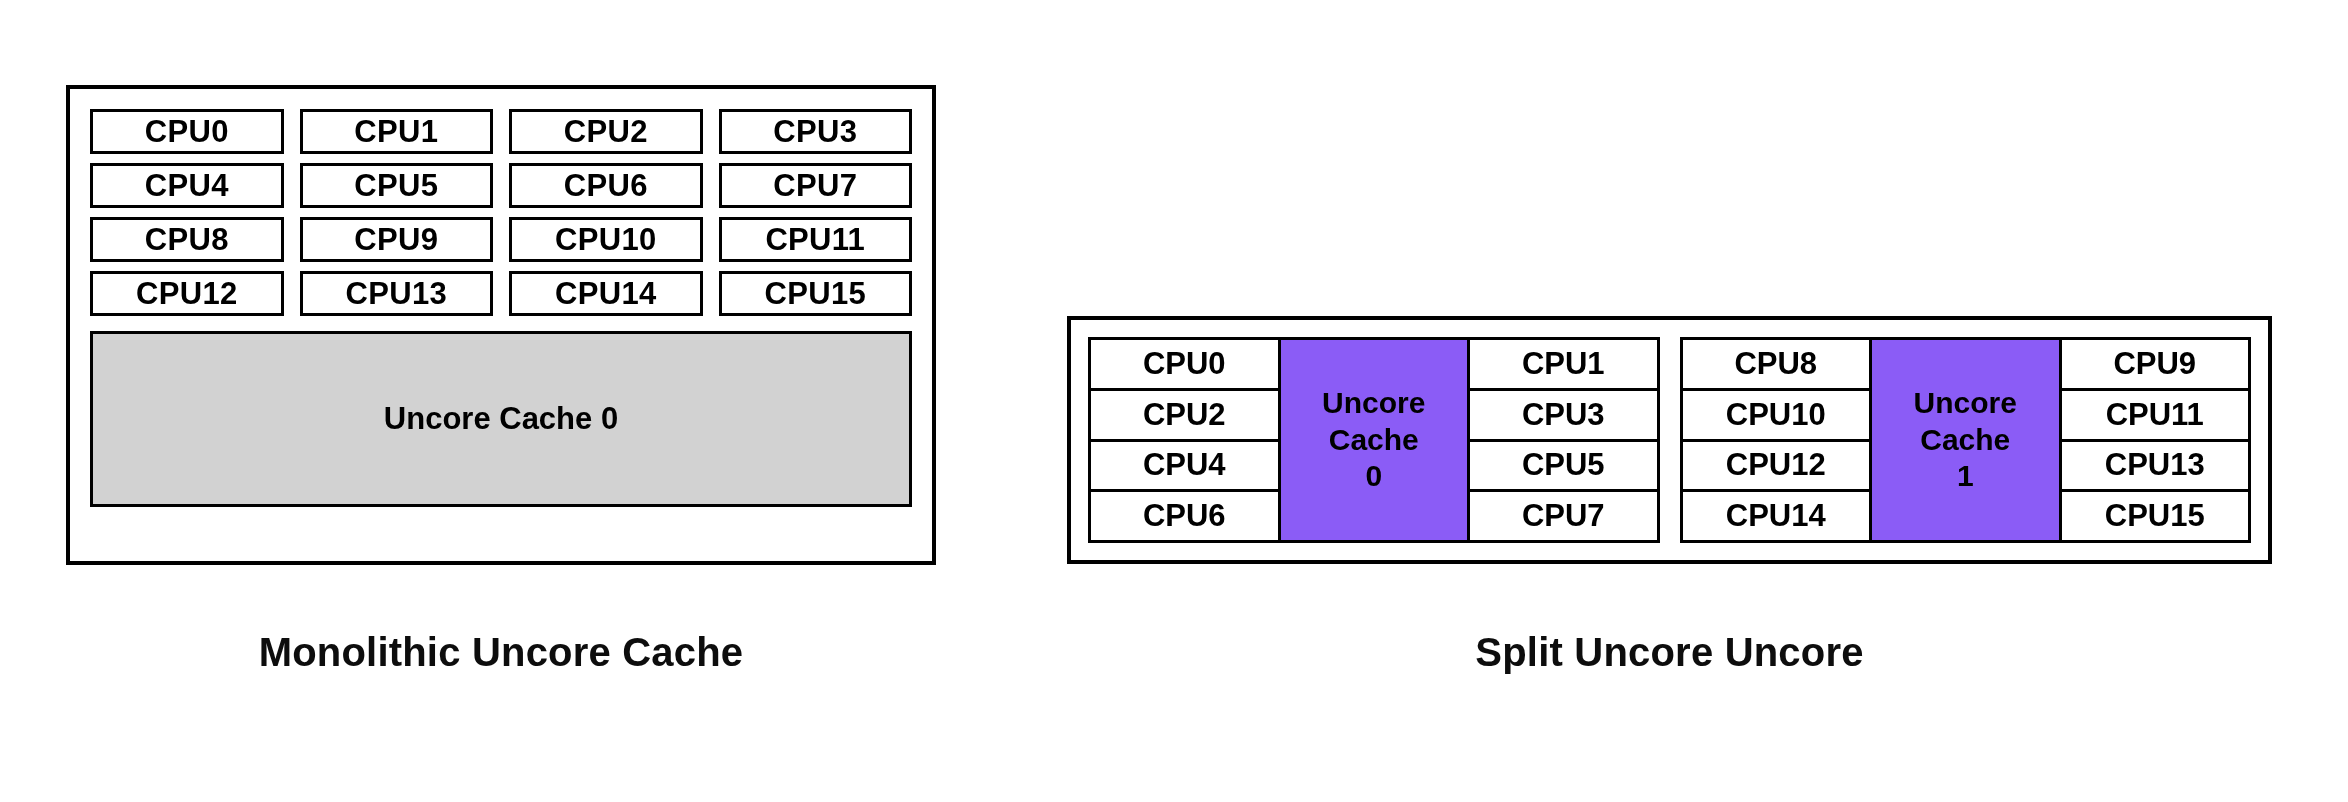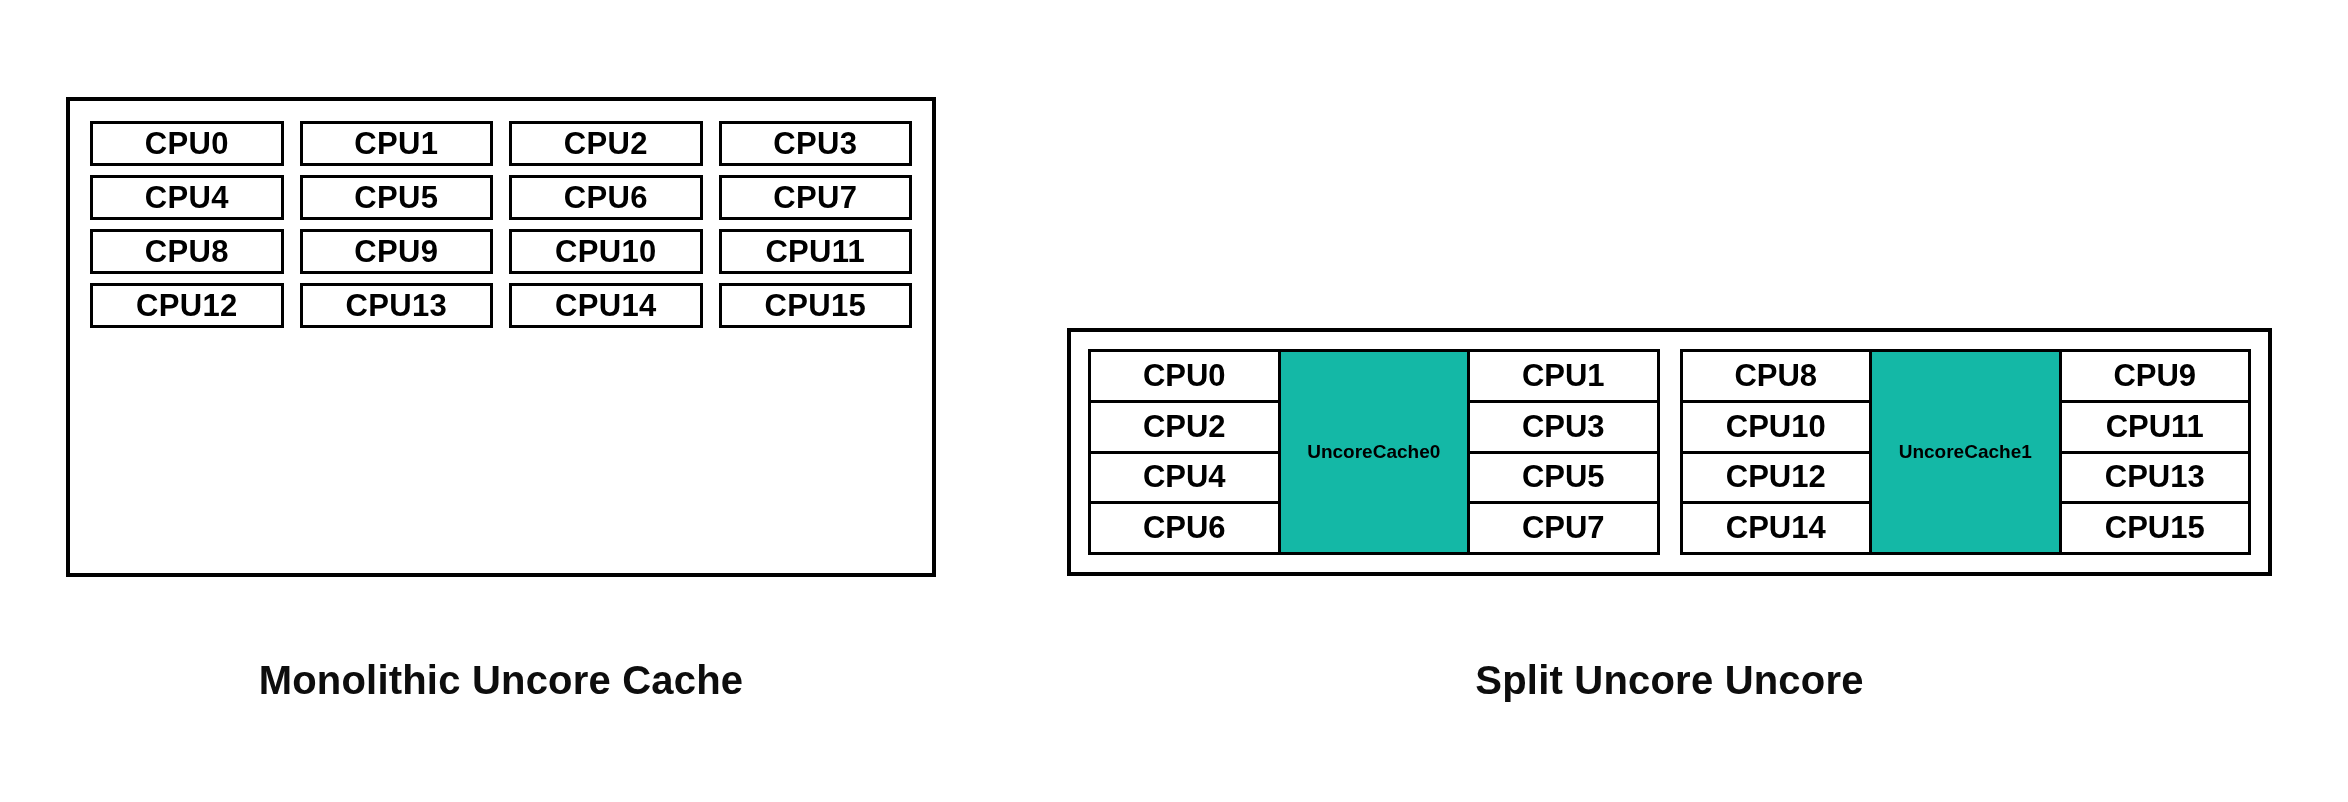--- a/index.html
+++ b/index.html
@@ -17,31 +17,29 @@
 
   
   .figure {
     position: absolute;
   }
   .outer-frame {
     position: absolute;
     box-sizing: border-box;
     border: 4px solid #000000;
     background: #ffffff;
-    margin-top: 12px;
   }
   .caption {
     position: absolute;
     text-align: center;
     font-weight: bold;
     color: #0d0d0d;
     font-size: 40px;
     letter-spacing: 0.2px;
     white-space: nowrap;
-    margin-top: 28px;
   }
 
   
   #monolithic-frame {
     left: 66px;
     top: 85px;
     width: 870px;
     height: 480px;
   }
   .mono-grid {
@@ -130,26 +128,27 @@
     background: #ffffff;
   }
   .cluster-col .cpu-cell:last-child {
     border-bottom: none;
   }
   .cluster-cache {
     flex: 1 1 0;
     box-sizing: border-box;
     border-left: 3px solid #000000;
     border-right: 3px solid #000000;
-    background: #14b8a6;
-    display: flex;
+    background: #8b5cf6;
+    display: flex;
+    flex-direction: column;
     align-items: center;
     justify-content: center;
     font-weight: bold;
-    font-size: 19px;
+    font-size: 30px;
     line-height: 1.22;
     color: #000000;
     min-width: 0;
   }
   .cluster-cache span {
     display: block;
     text-align: center;
   }
   #split-caption {
     left: 1067px;
@@ -176,20 +175,21 @@
       <div class="cpu-box">CPU8</div>
       <div class="cpu-box">CPU9</div>
       <div class="cpu-box">CPU10</div>
       <div class="cpu-box">CPU11</div>
       <div class="cpu-box">CPU12</div>
       <div class="cpu-box">CPU13</div>
       <div class="cpu-box">CPU14</div>
       <div class="cpu-box">CPU15</div>
     </div>
 
+    <div class="mono-cache">Uncore Cache 0</div>
 
   </div>
 
   <div class="caption" id="monolithic-caption">Monolithic Uncore Cache</div>
 
 </div>
 
 <div class="figure">
 
   <div class="outer-frame" id="split-frame">

